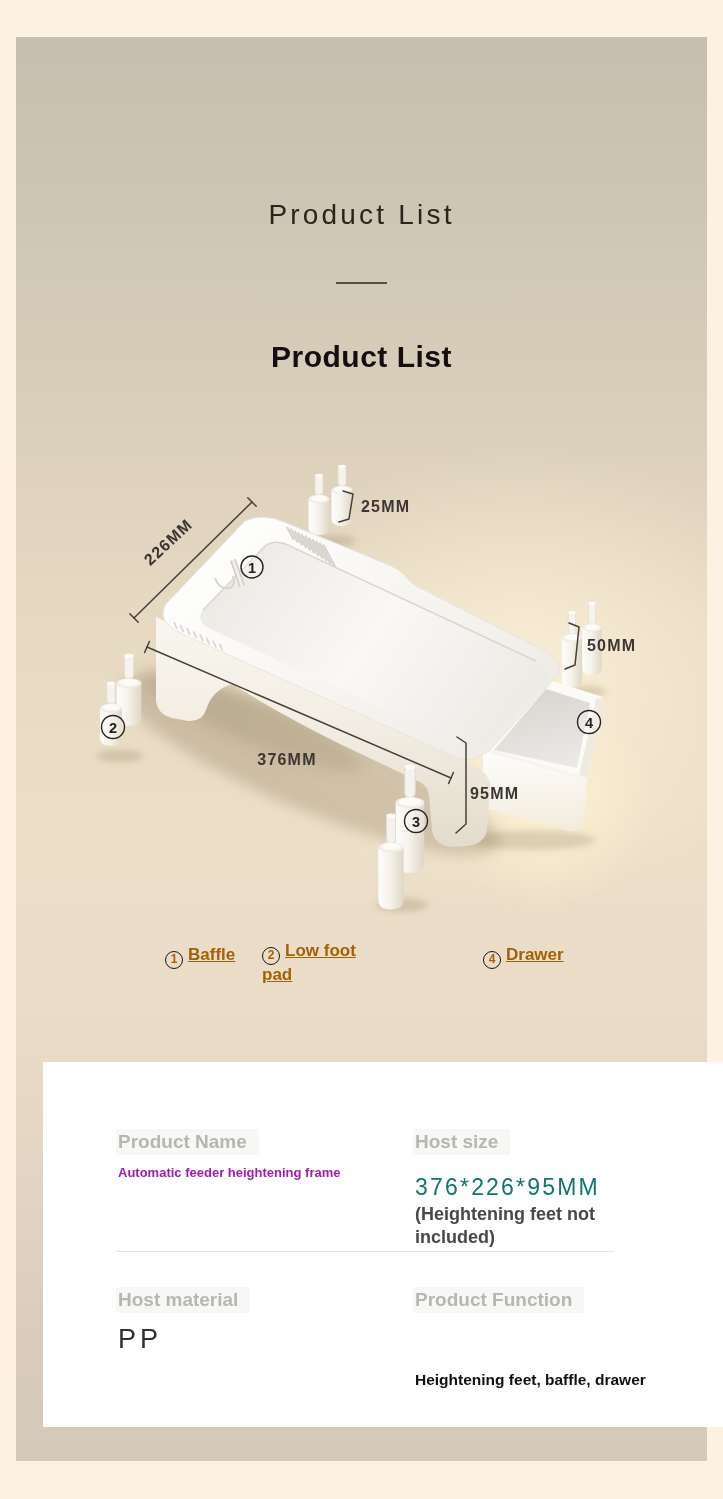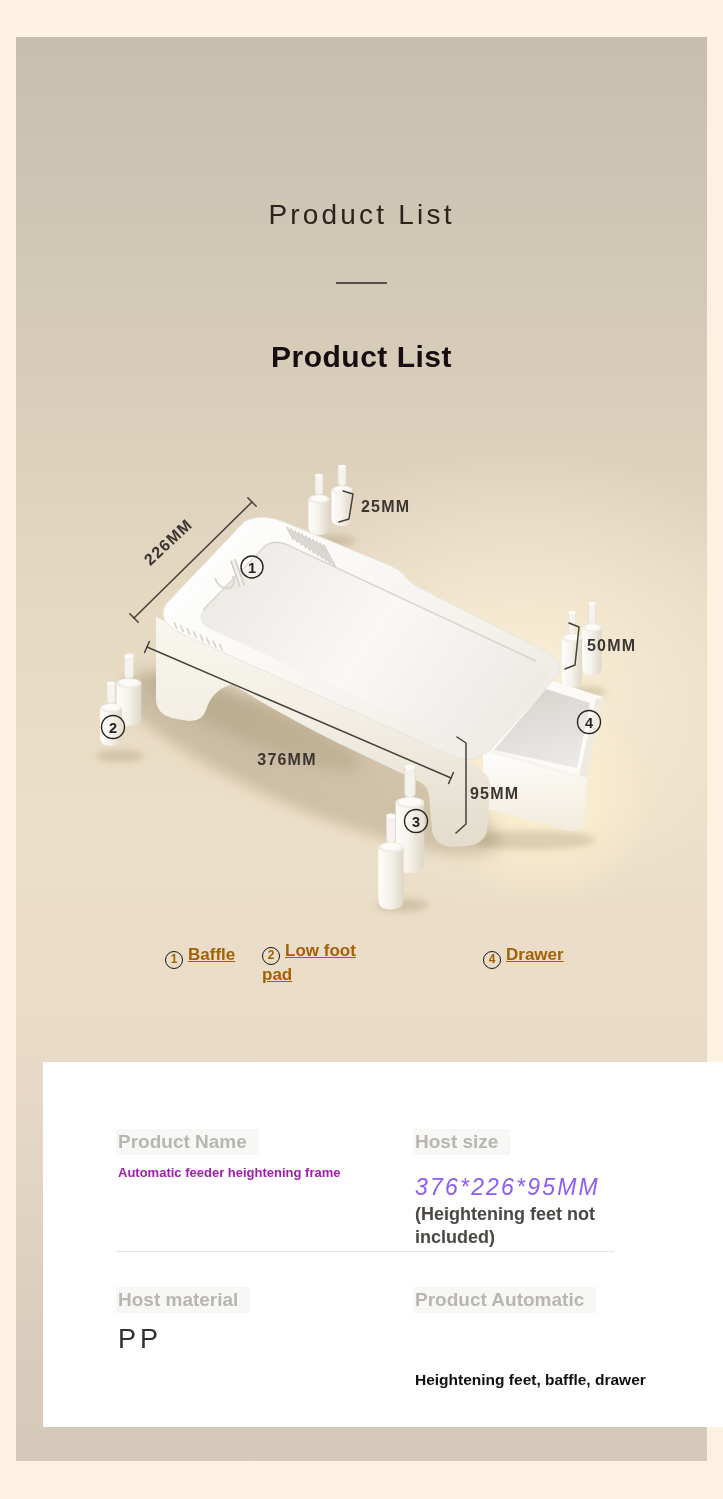--- a/index.html
+++ b/index.html
@@ -51,21 +51,21 @@
   #pn-label { left:73px; top:67px; }
   #hs-label { left:370px; top:67px; }
   #hm-label { left:73px; top:225px; }
   #pf-label { left:370px; top:225px; }
   .pn-value {
     position:absolute; left:75px; top:103px; width:225px;
     font-size:13px; font-weight:700; color:#a21caf; line-height:1.3;
   }
   .hs-value {
     position:absolute; left:372px; top:112px;
-    font-size:23px; font-weight:500; letter-spacing:2.2px; color:#8b5cf6; white-space:nowrap;font-style:italic;
+    font-size:23px; font-weight:500; letter-spacing:2.2px; color:#0f766e; white-space:nowrap;
   }
   .hs-note {
     position:absolute; left:372px; top:141px; width:200px;
     font-size:18px; font-weight:700; color:#4a4744; line-height:1.25;
   }
   .card-divider {
     position:absolute; left:73px; top:189px; width:498px; height:1px; background:#e6e3df;
   }
   .hm-value {
     position:absolute; left:75px; top:262px;
@@ -286,16 +286,16 @@
 
     <div class="spec-label" id="hs-label">Host size</div>
     <div class="hs-value">376*226*95MM</div>
     <div class="hs-note">(Heightening feet not included)</div>
 
     <div class="card-divider"></div>
 
     <div class="spec-label" id="hm-label">Host material</div>
     <div class="hm-value">PP</div>
 
-    <div class="spec-label" id="pf-label">Product Automatic</div>
+    <div class="spec-label" id="pf-label">Product Function</div>
     <div class="pf-value">Heightening feet, baffle, drawer</div>
   </div>
 </div>
 
 </body></html>

